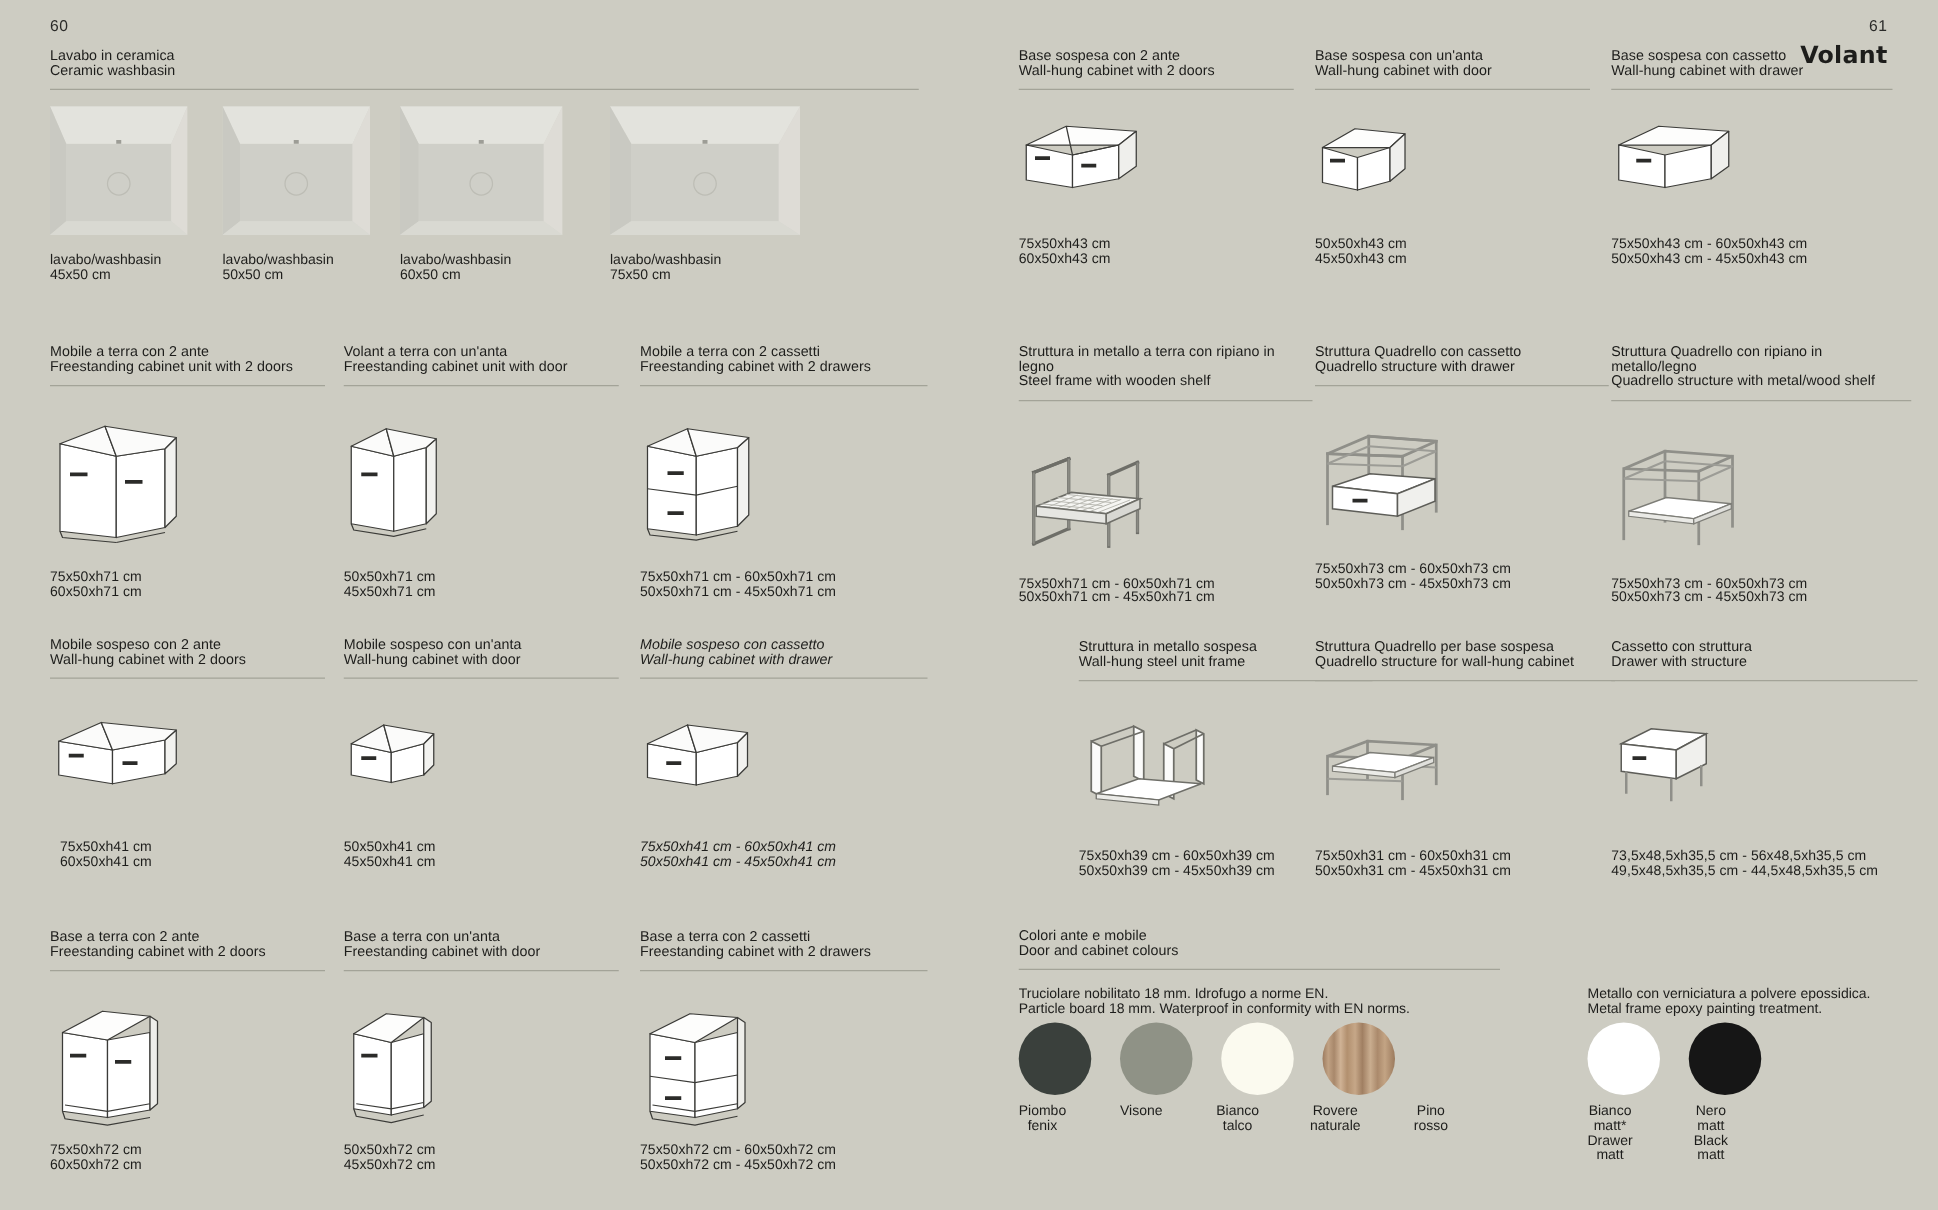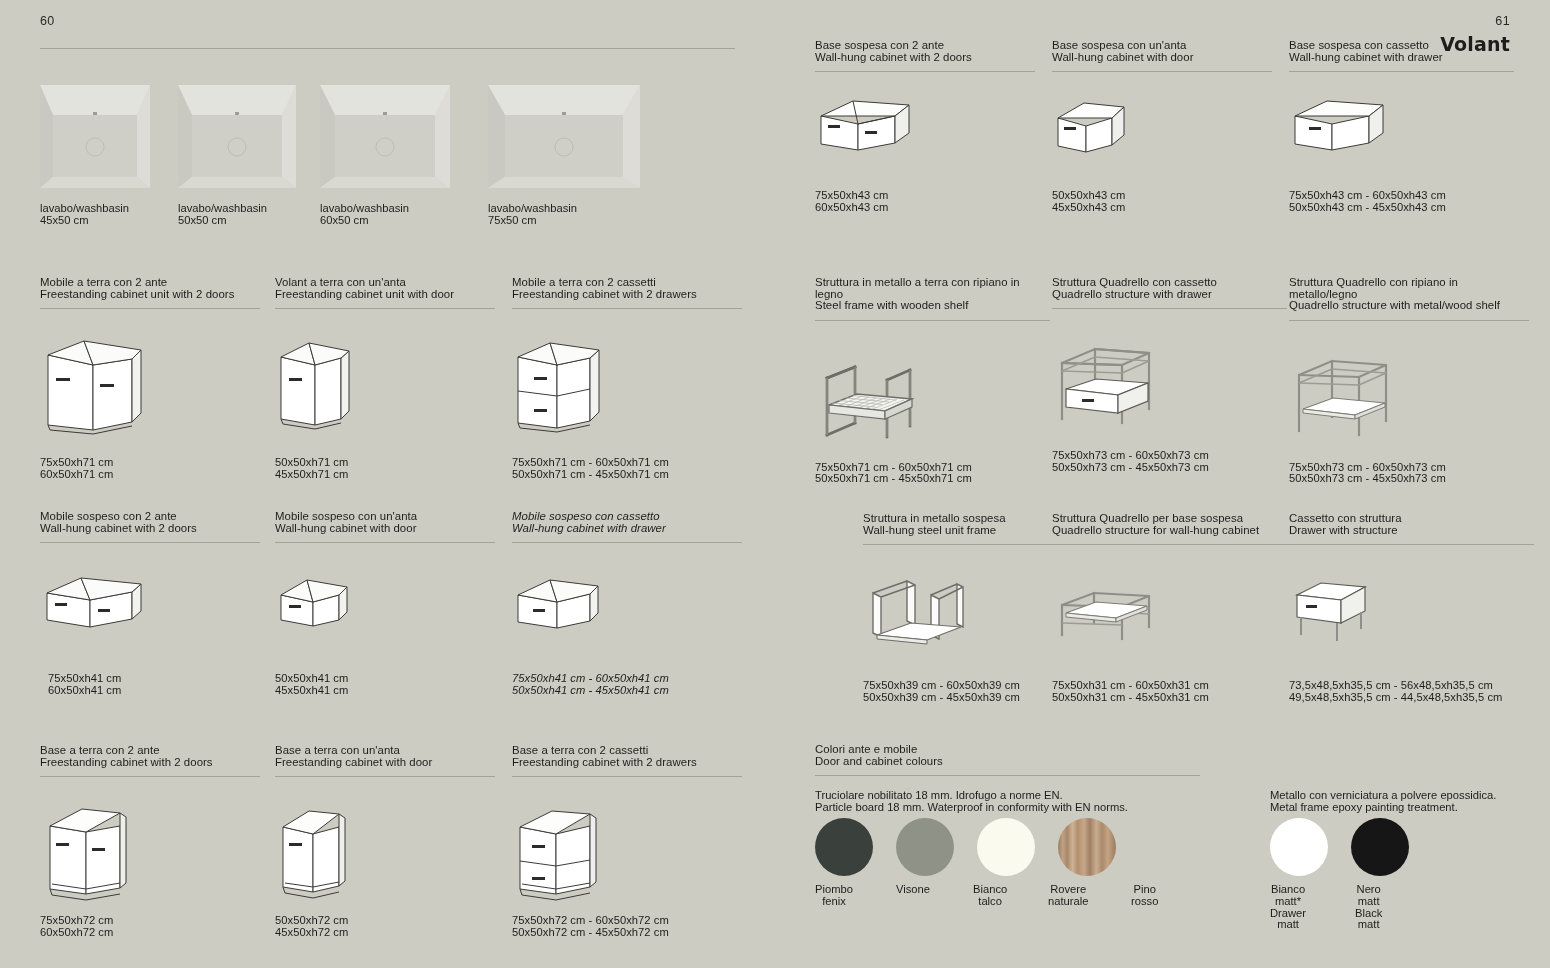--- a/index.html
+++ b/index.html
@@ -62,20 +62,22 @@
 </head>
 <body>
 
 <div class="spread">
 
   <div class="folio left">60</div>
   <div class="folio right">61</div>
   <div class="brand">Volant</div>
 
   <div class="block" style="left:40px; top:40px; width:695px;">
+    <div class="blk-title">Lavabo in ceramica
+Ceramic washbasin</div>
     <div class="rule"></div>
   </div>
 
   <div class="basin-row">
 
     <div class="basin" style="left:0;">
       <svg width="110" height="103" viewBox="0 0 110 103">
         <rect x="0" y="0" width="110" height="103" fill="#d7d7d0"></rect>
         <path d="M13 30 L97 30 L97 92 L13 92 Z" fill="#cfcfc8"></path>
         <path d="M0 0 L110 0 L97 30 L13 30 Z" fill="#e3e3dd"></path>

